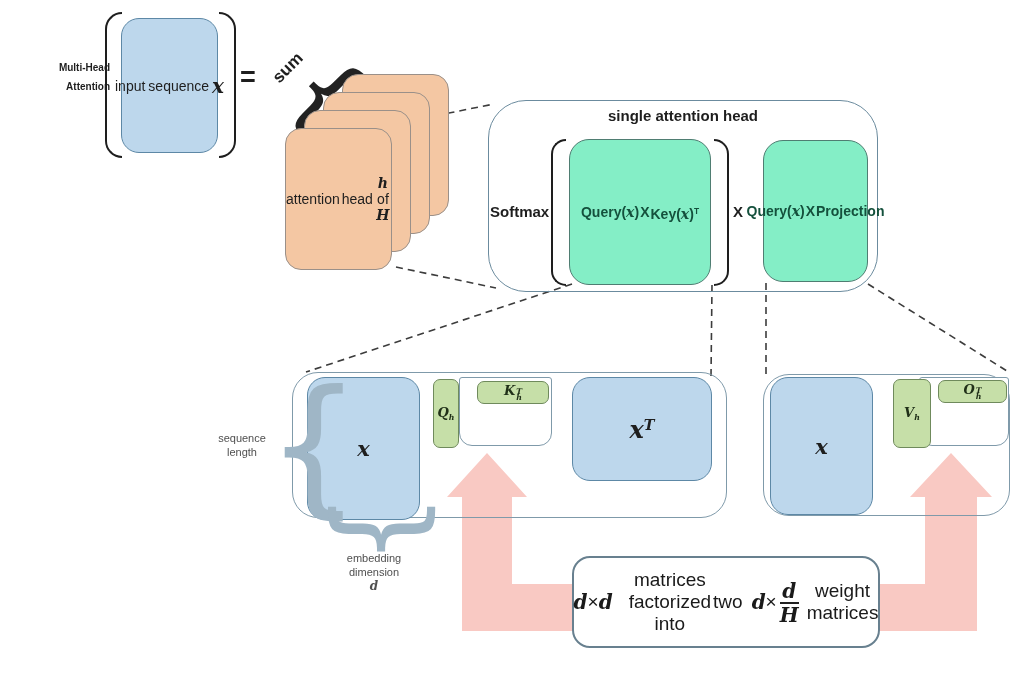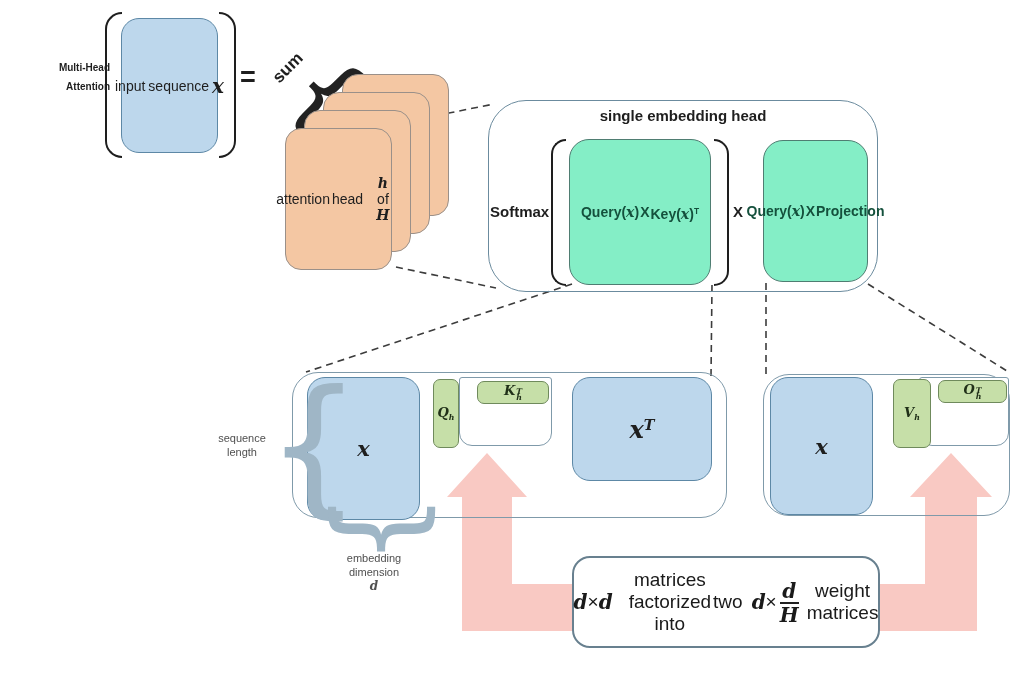--- a/index.html
+++ b/index.html
@@ -71,27 +71,27 @@
 <div class="brace" style="left:297px;top:46px;font-size:96px;line-height:96px;color:#222;transform:rotate(45deg);">{</div>
 
 <div class="el card" style="left:342px;top:74px;"></div>
 <div class="el card" style="left:323px;top:92px;"></div>
 <div class="el card" style="left:304px;top:110px;"></div>
 <div class="el card ctr" style="left:285px;top:128px;font-size:14px;gap:2px;">
   <div>attention</div>
   <div>head</div>
   <div>
     <span class="m">h</span>
-    <span style="margin:0 12px;">of</span>
+    <span style="margin:0 2px;">of</span>
     <span class="m">H</span>
   </div>
 </div>
 
 <div class="el" style="left:488px;top:100px;width:390px;height:192px;border:1.6px solid #6b8b9e;border-radius:38px;"></div>
-<div class="el" style="left:488px;top:107px;width:390px;text-align:center;font-size:15px;font-weight:bold;">single embedding head</div>
+<div class="el" style="left:488px;top:107px;width:390px;text-align:center;font-size:15px;font-weight:bold;">single attention head</div>
 <div class="el" style="left:490px;top:203px;width:72px;font-size:15px;font-weight:bold;">Softmax</div>
 
 <div class="brk thin l" style="left:551px;top:139px;height:147px;"></div>
 <div class="el mint ctr" style="left:569px;top:139px;width:142px;height:146px;gap:1px;">
   <div class="row"><span>Query(</span><span class="m">x</span><span>)</span></div>
   <div class="row">X</div>
   <div class="row"><span>Key(</span><span class="m">x</span><span>)</span><sup class="t">T</sup></div>
 </div>
 <div class="brk thin r" style="left:714px;top:139px;height:147px;"></div>
 

